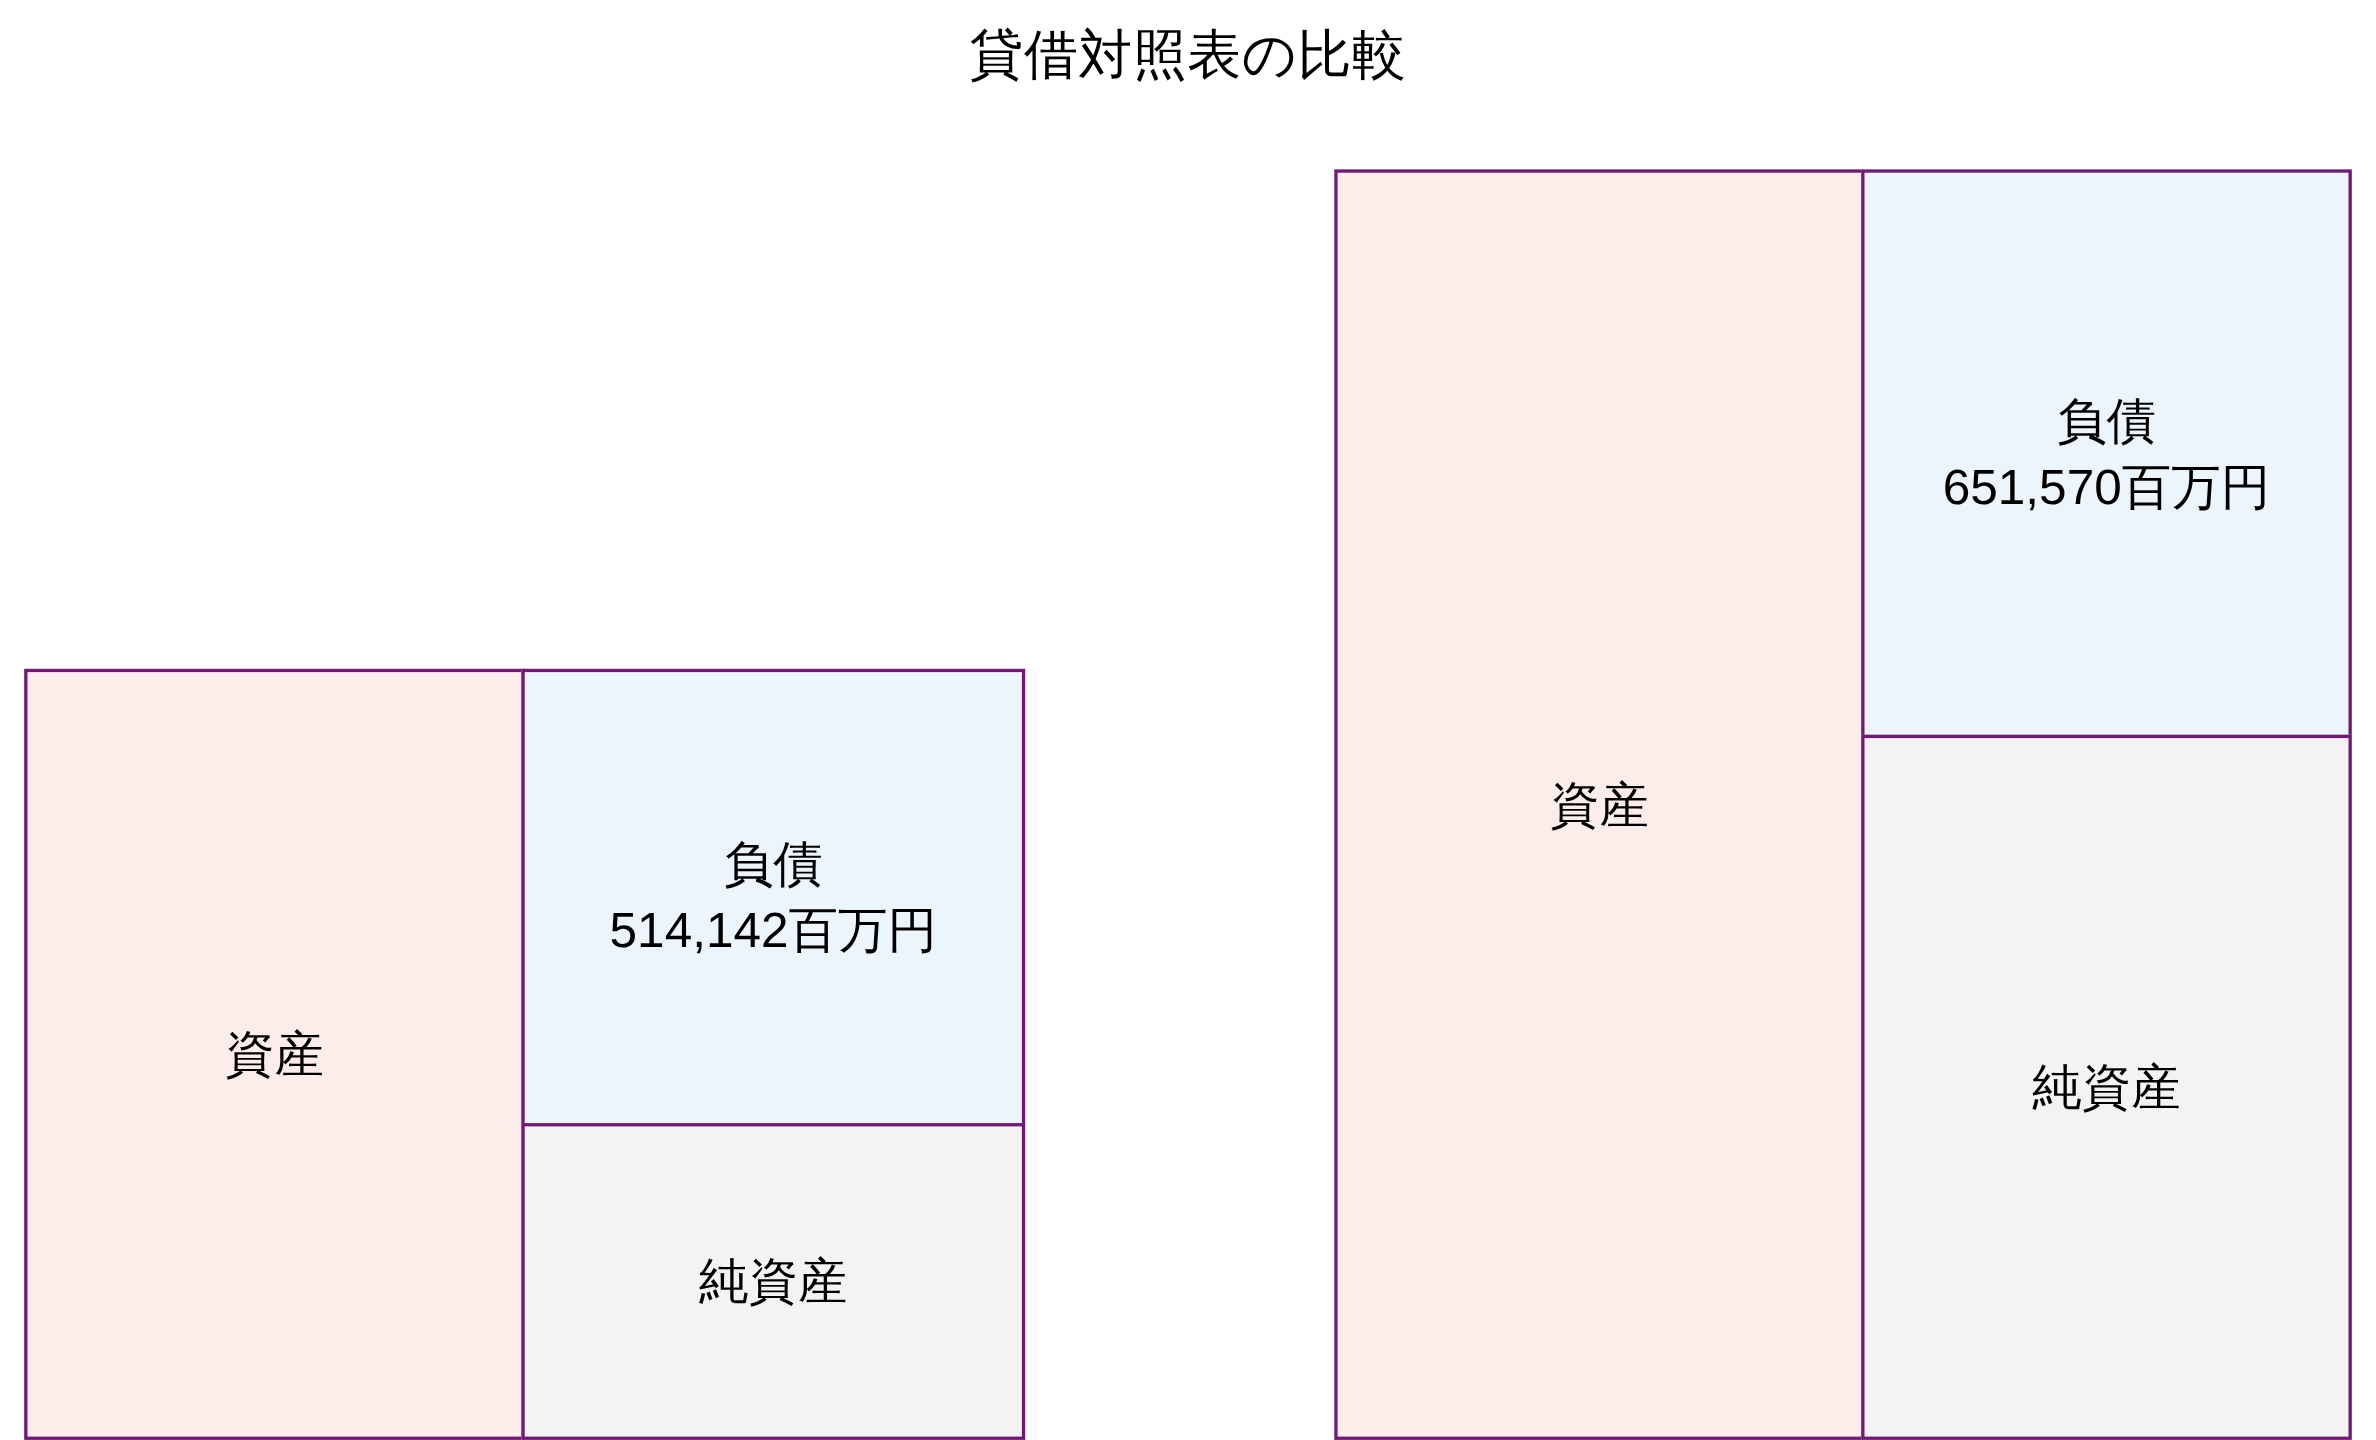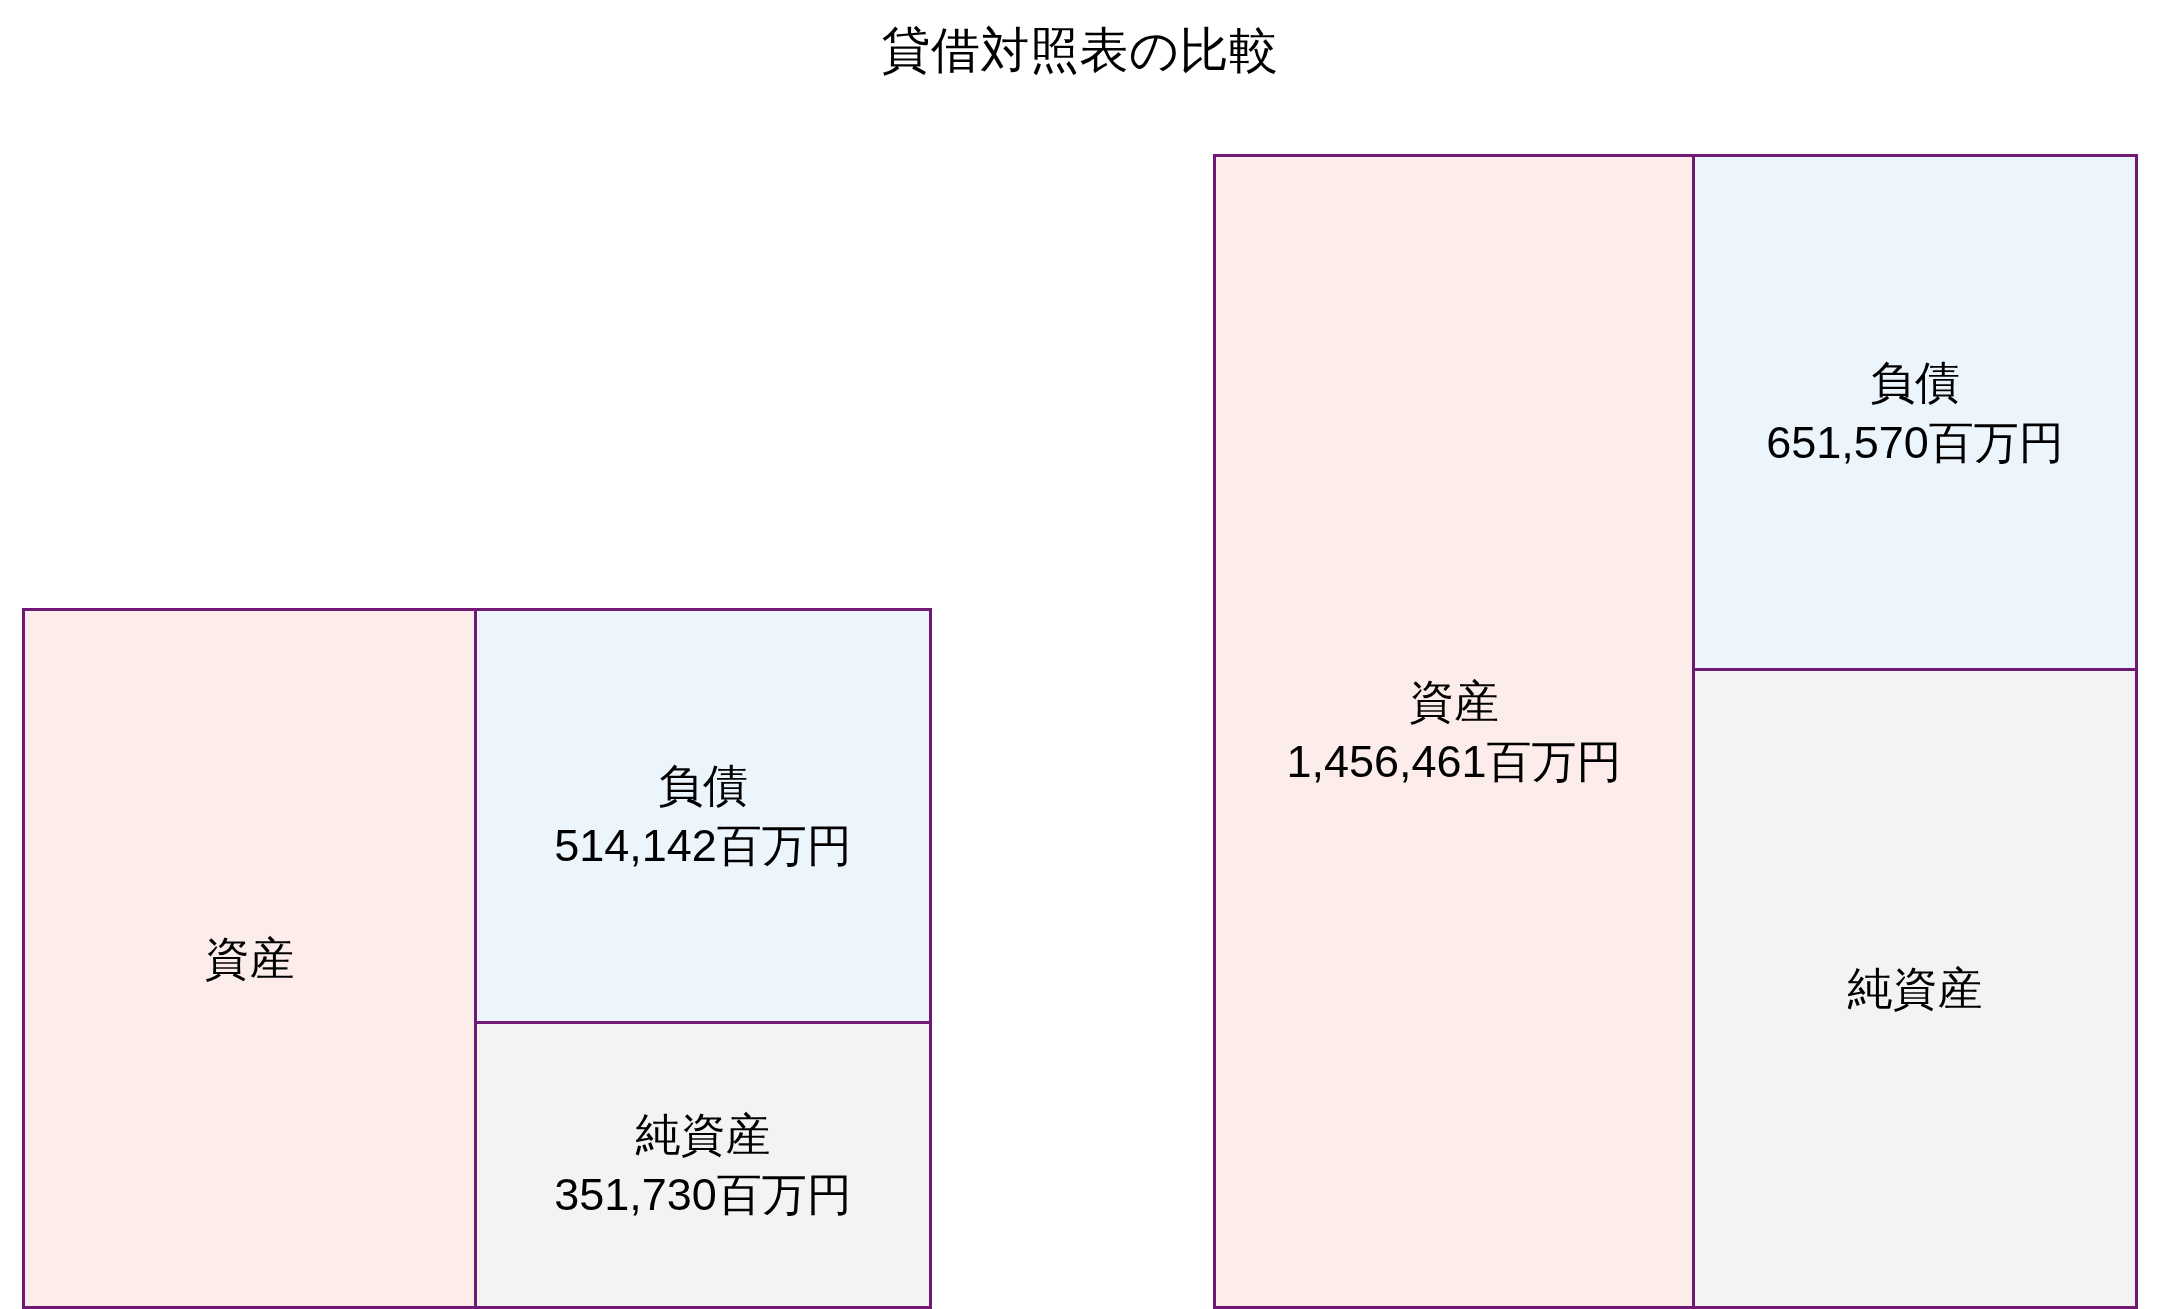--- a/index.html
+++ b/index.html
@@ -95,32 +95,30 @@
     <div id="left-liabilities" class="bs-box" style="background:#ecf4fc;">
       <div class="bs-label">
         <span class="lbl-name">負債</span>
         <span class="lbl-value">514,142百万円</span>
       </div>
     </div>
 
     <div id="left-equity" class="bs-box" style="background:#f3f3f2;">
       <div class="bs-label">
         <span class="lbl-name">純資産</span>
-        <span class="lbl-value">351,730百万円</span>
       </div>
     </div>
 
   </div>
 
   <div id="group-right" class="bs-group">
 
     <div id="right-assets" class="bs-box" style="background:#fcedeb;">
       <div class="bs-label">
         <span class="lbl-name">資産</span>
-        <span class="lbl-value">1,456,461百万円</span>
       </div>
     </div>
 
     <div id="right-liabilities" class="bs-box" style="background:#ecf4fc;">
       <div class="bs-label">
         <span class="lbl-name">負債</span>
         <span class="lbl-value">651,570百万円</span>
       </div>
     </div>
 

